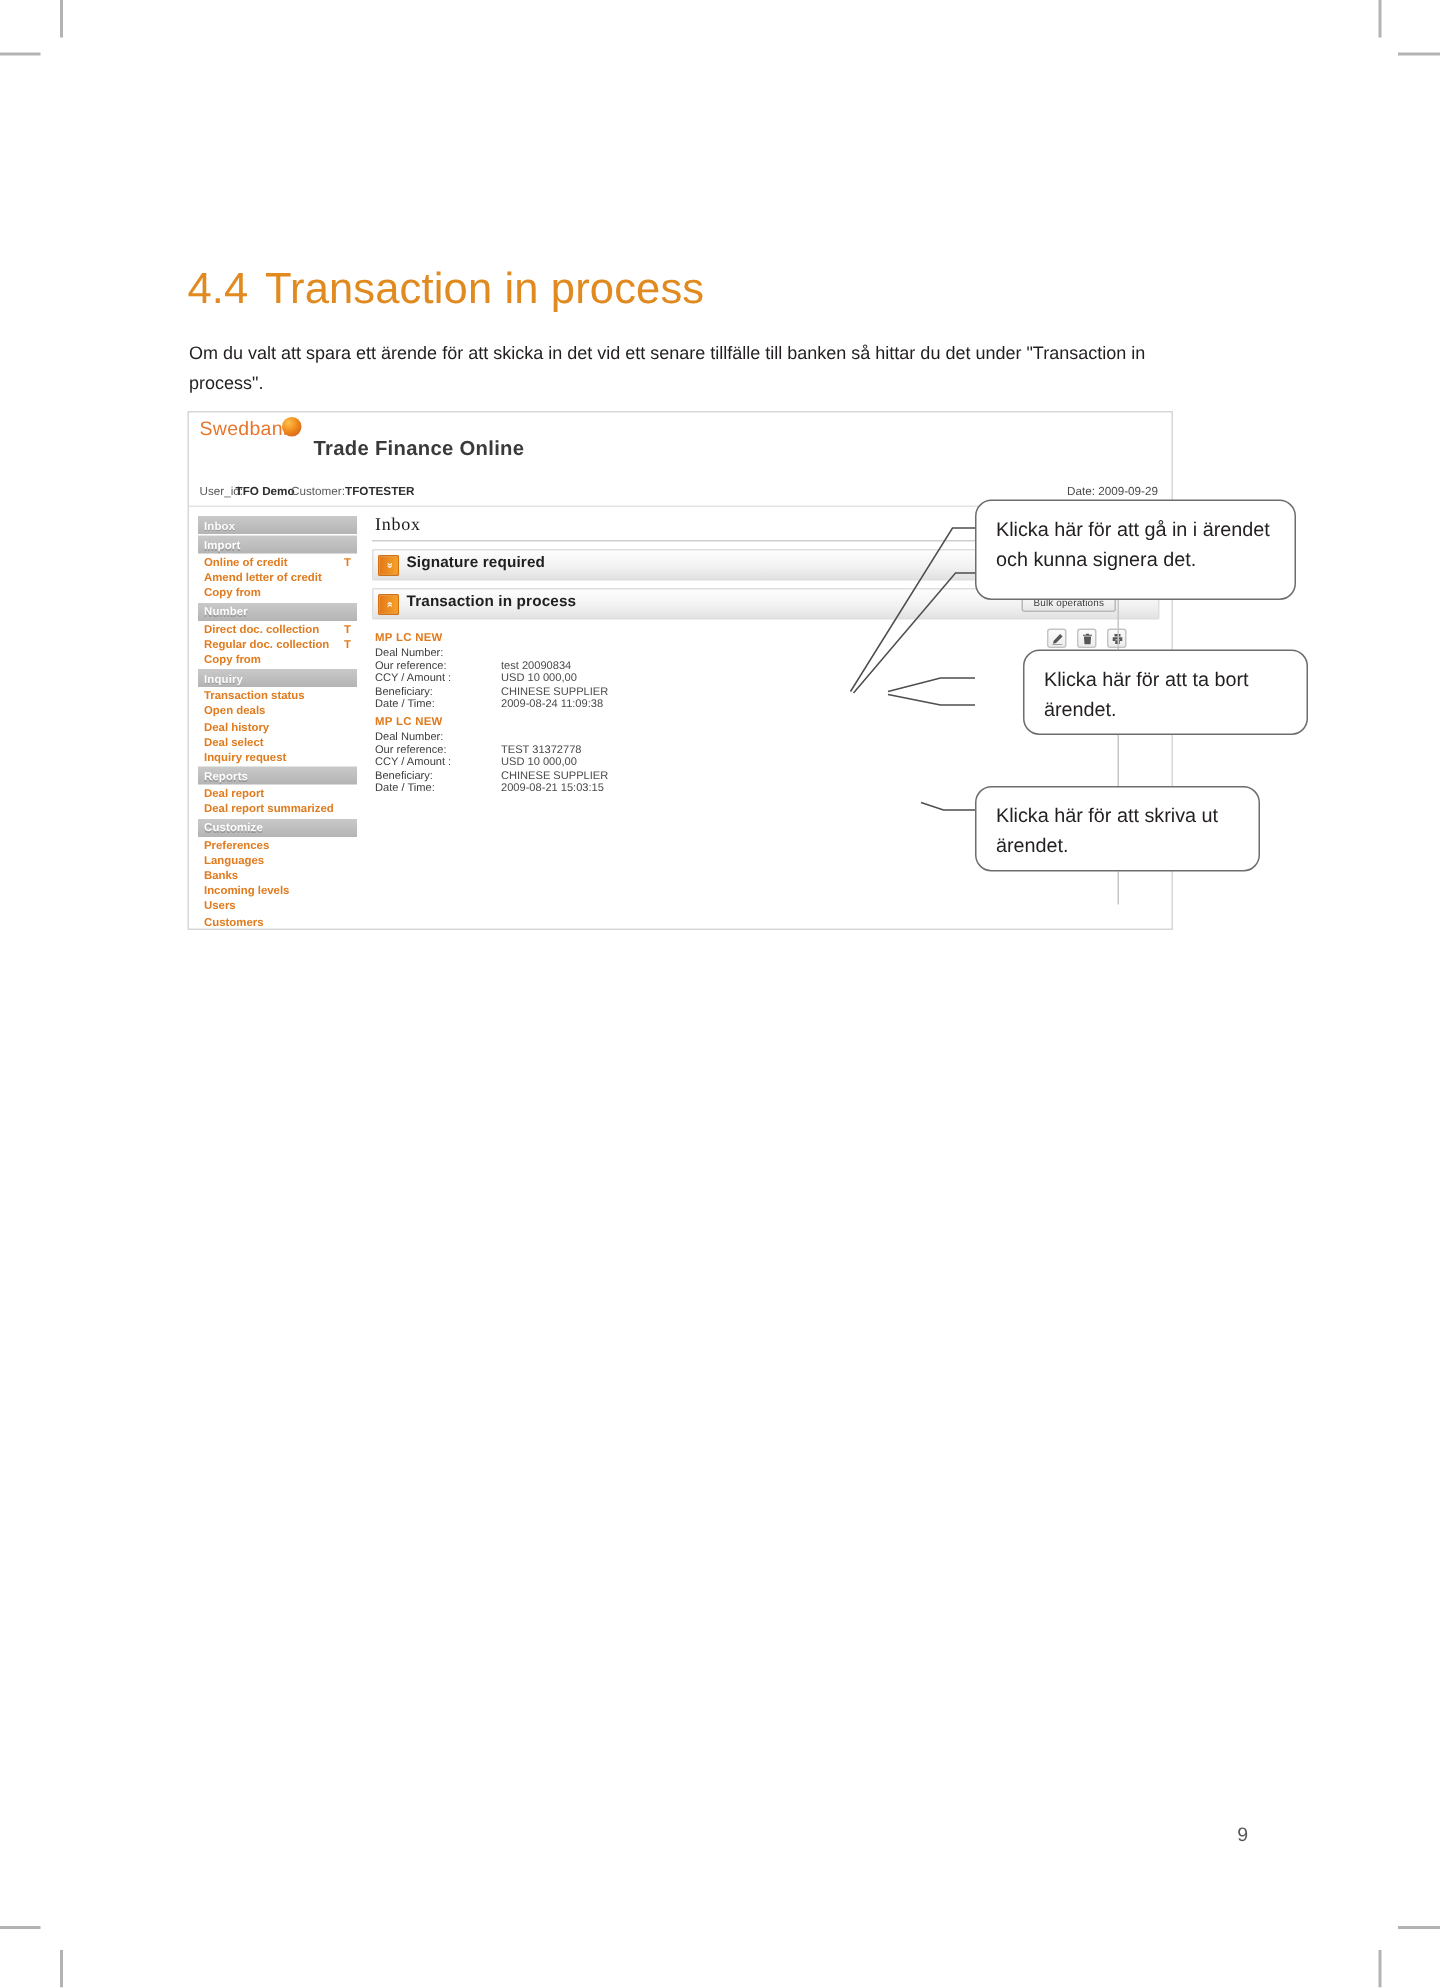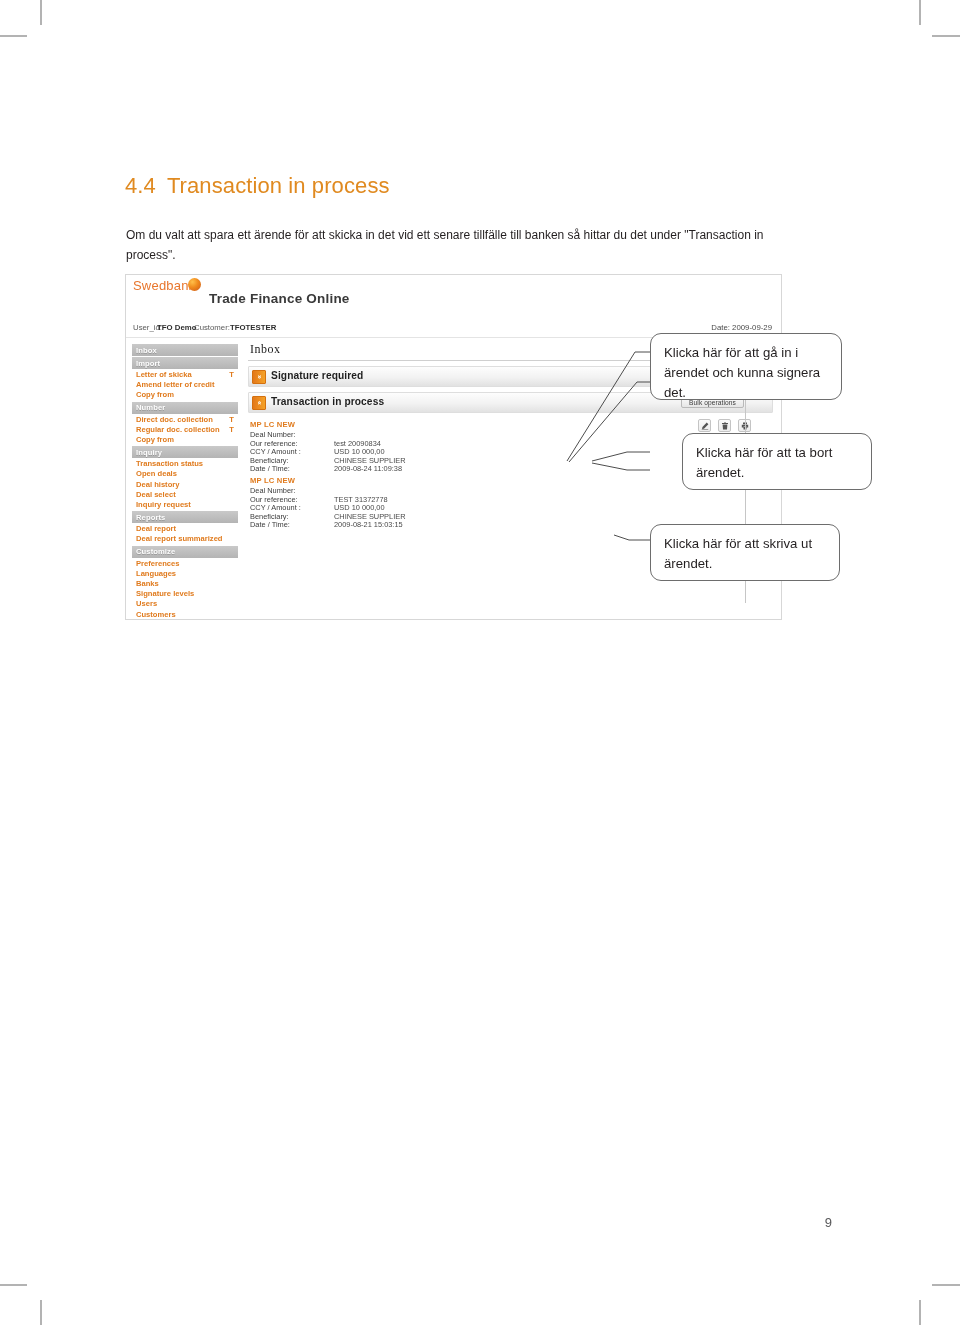--- a/index.html
+++ b/index.html
@@ -12,21 +12,21 @@
   }
 
   
   .crop{position:absolute;background:#b3b3b3;}
   .crop.v{width:2px;}
   .crop.h{height:2px;}
 
   
   #section-heading{
     position:absolute;left:125px;top:158px;
-    font-size:22px;color:#e08a20;font-weight:400;letter-spacing:.1px;
+    font-size:29px;color:#e08a20;font-weight:400;letter-spacing:.1px;
     white-space:nowrap;
   }
   #section-heading .num{margin-right:11px;}
 
   #intro-paragraph{
     position:absolute;left:126px;top:213px;width:672px;
     font-size:12px;line-height:20px;color:#231f20;
   }
 
   
@@ -130,21 +130,21 @@
   .act-icon svg{display:block;}
 
   
   .callout{
     position:absolute;border:1px solid #6d6d6d;border-radius:11px;
     background:#ffffff;
     font-size:13.2px;line-height:20px;color:#231f20;
     padding:9px 12px 10px 13px;
     box-sizing:border-box;
   }
-  #callout-open{left:650px;top:333px;width:192px;height:67px;}
+  #callout-open{left:650px;top:333px;width:214px;height:67px;}
   #callout-delete{left:650px;top:433px;width:190px;height:57px;margin-left:32px;}
   #callout-print{left:650px;top:524px;width:190px;height:57px;}
 
   .leader{position:absolute;overflow:visible;}
   .leader line, .leader path{stroke:#4d4d4d;stroke-width:1;fill:none;}
 
   
   .callout-divider{position:absolute;width:1px;background:#c6c6c6;}
 
   
@@ -188,21 +188,21 @@
   </div>
 
   <div class="app-body">
 
     <nav id="app-sidebar">
         <div class="nav-group">
           <div class="nav-group-header">Inbox</div>
         </div>
         <div class="nav-group">
           <div class="nav-group-header">Import</div>
-          <div class="nav-link"><span>Letter of skicka</span><span class="tag">T</span></div>
+          <div class="nav-link"><span>Online of credit</span><span class="tag">T</span></div>
           <div class="nav-link"><span>Amend letter of credit</span></div>
           <div class="nav-link"><span>Copy from</span></div>
         </div>
         <div class="nav-group">
           <div class="nav-group-header">Number</div>
           <div class="nav-link"><span>Direct doc. collection</span><span class="tag">T</span></div>
           <div class="nav-link"><span>Regular doc. collection</span><span class="tag">T</span></div>
           <div class="nav-link"><span>Copy from</span></div>
         </div>
         <div class="nav-group">
@@ -216,21 +216,21 @@
         <div class="nav-group">
           <div class="nav-group-header">Reports</div>
           <div class="nav-link"><span>Deal report</span></div>
           <div class="nav-link"><span>Deal report summarized</span></div>
         </div>
         <div class="nav-group">
           <div class="nav-group-header">Customize</div>
           <div class="nav-link"><span>Preferences</span></div>
           <div class="nav-link"><span>Languages</span></div>
           <div class="nav-link"><span>Banks</span></div>
-          <div class="nav-link"><span>Signature levels</span></div>
+          <div class="nav-link"><span>Incoming levels</span></div>
           <div class="nav-link"><span>Users</span></div>
           <div class="nav-link"><span>Customers</span></div>
           <div class="nav-link"><span>Purge</span></div>
         </div>
       </nav>
 
     <div id="app-main">
       <div id="inbox-title">Inbox</div>
       <div id="accordion-list">
           <div class="accordion-row">

